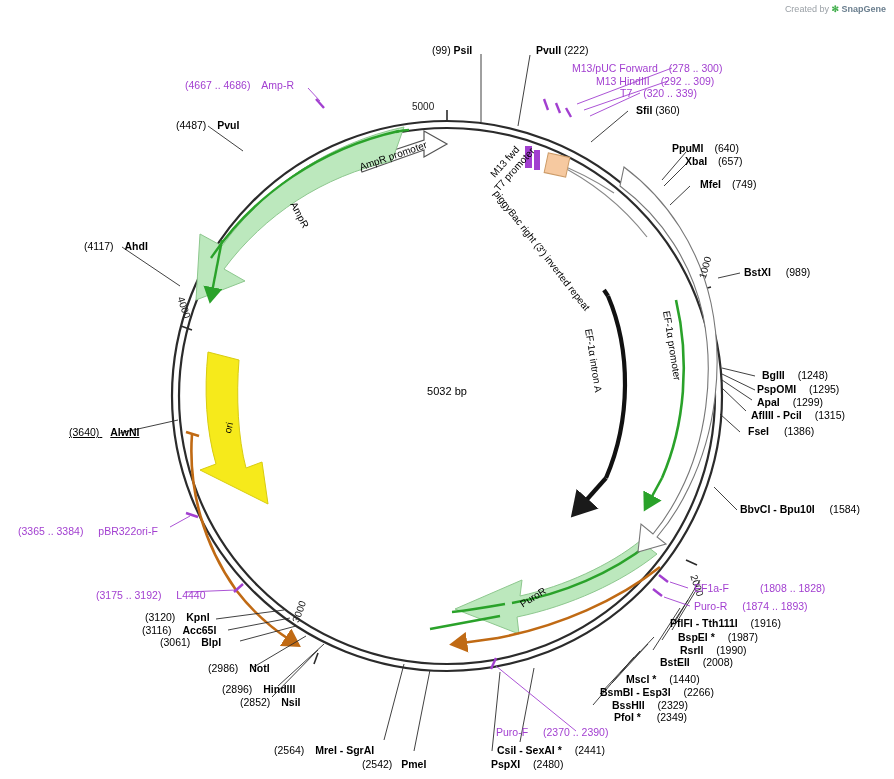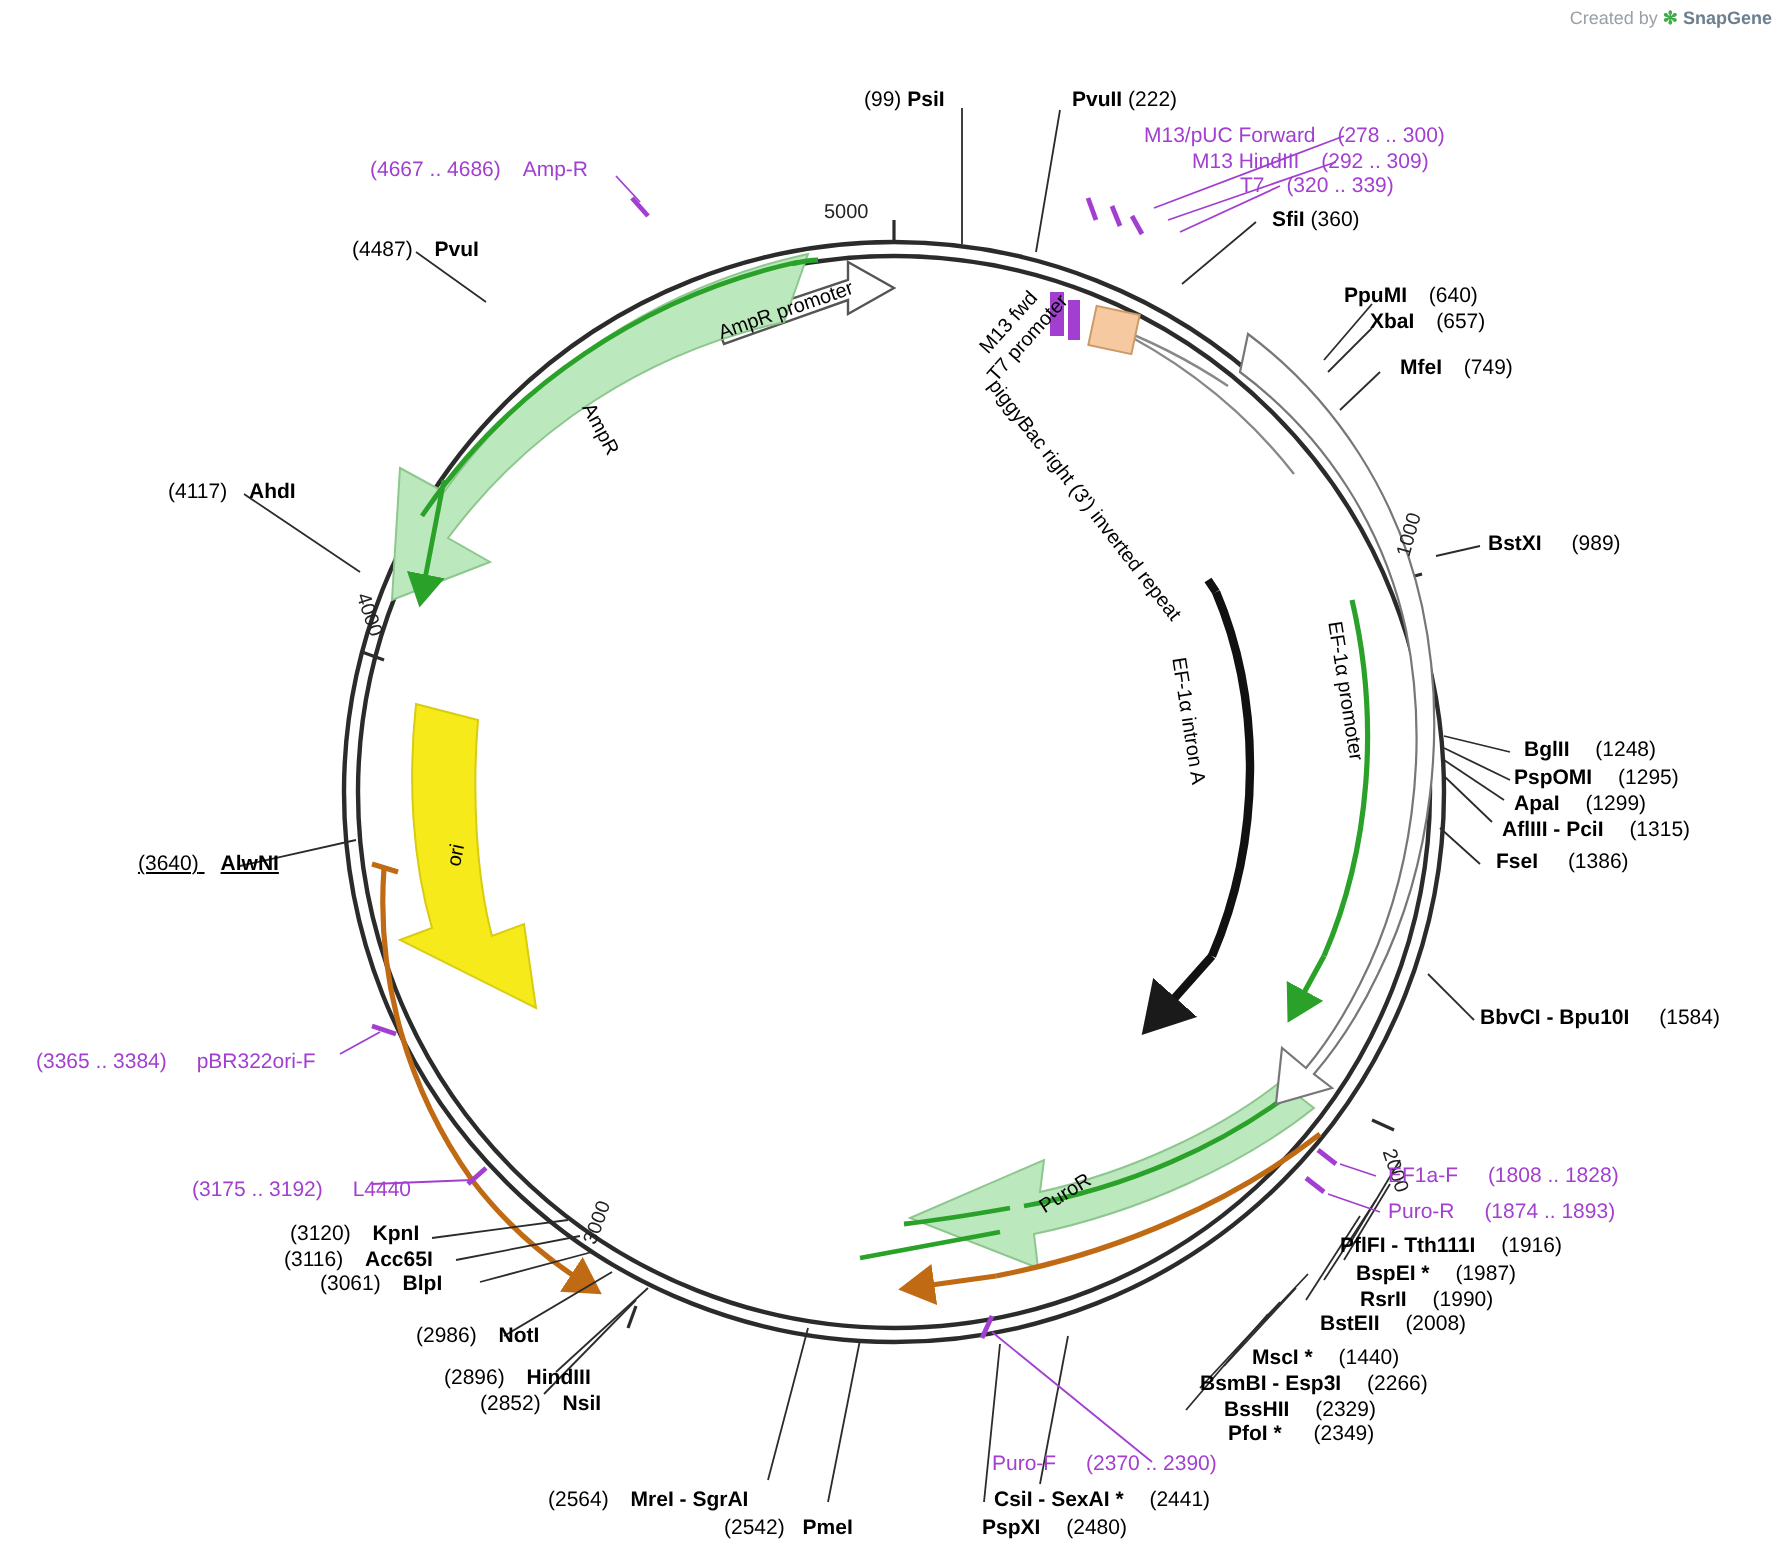--- a/index.html
+++ b/index.html
@@ -205,20 +205,21 @@
       <line x1="640" y1="93" x2="590" y2="116"></line>
       <line x1="308" y1="88" x2="320" y2="101"></line>
       <line x1="688" y1="588" x2="670" y2="582"></line>
       <line x1="690" y1="606" x2="664" y2="597"></line>
       <line x1="576" y1="731" x2="496" y2="666"></line>
       <line x1="170" y1="527" x2="190" y2="516"></line>
       <line x1="186" y1="592" x2="236" y2="590"></line>
     </g>
   </svg>
 
+  <div class="center-bp" style="top:385px;">5032 bp</div>
 
   <div class="tick-lab" style="left:412px;top:101px;">5000</div>
   <div class="tick-lab" style="left:694px;top:262px;transform:rotate(-74deg);">1000</div>
   <div class="tick-lab" style="left:686px;top:580px;transform:rotate(72deg);">2000</div>
   <div class="tick-lab" style="left:288px;top:606px;transform:rotate(-70deg);">3000</div>
   <div class="tick-lab" style="left:173px;top:302px;transform:rotate(72deg);">4000</div>
 
   <div class="rot" style="left:358px;top:162px;transform:rotate(-19deg);">AmpR promoter</div>
   <div class="rot" style="left:298px;top:200px;transform:rotate(62deg);">AmpR</div>
   <div class="rot" style="left:222px;top:432px;transform:rotate(-78deg);">ori</div>
@@ -328,21 +329,21 @@
     <span class="b">BssHII</span>
     <span class="pos" style="margin-left:10px;">(2329)</span>
   </div>
   <div class="lbl" style="left:614px;top:711px;">
     <span class="b">PfoI *</span>
     <span class="pos" style="margin-left:13px;">(2349)</span>
   </div>
 
   <div class="lbl purple" style="left:694px;top:582px;">
     <span>EF1a-F</span>
-    <span style="margin-left:12px;">(1808 .. 1828)</span>
+    <span style="margin-left:28px;">(1808 .. 1828)</span>
   </div>
   <div class="lbl purple" style="left:694px;top:600px;">
     <span>Puro-R</span>
     <span style="margin-left:12px;">(1874 .. 1893)</span>
   </div>
   <div class="lbl purple" style="left:496px;top:726px;">
     <span>Puro-F</span>
     <span style="margin-left:12px;">(2370 .. 2390)</span>
   </div>
 

